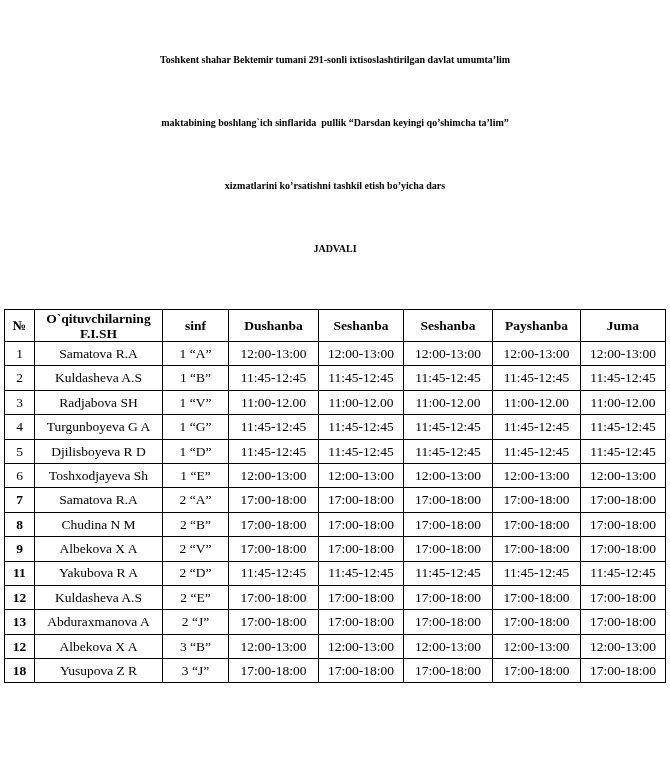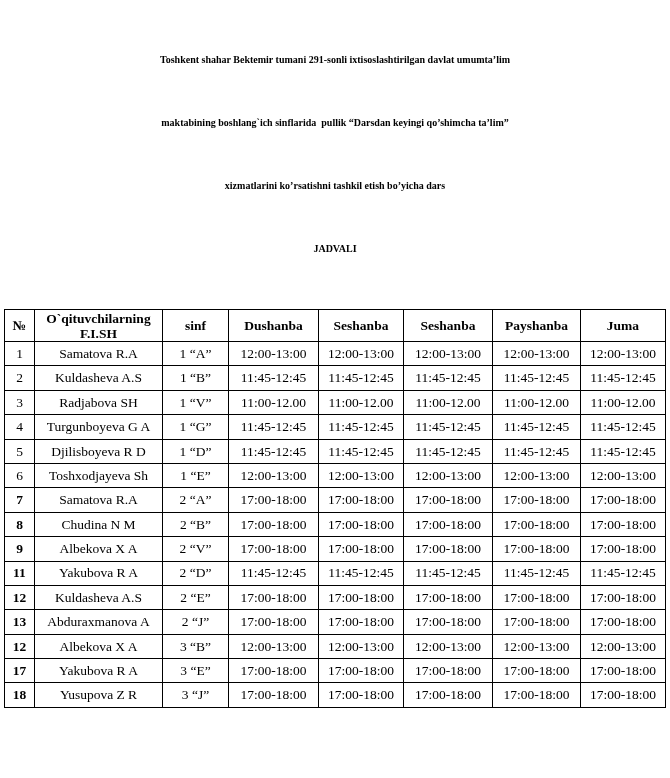--- a/index.html
+++ b/index.html
@@ -216,30 +216,20 @@
           <td class="bold">12</td>
           <td>Albekova X A</td>
           <td>3 “B”</td>
           <td>12:00-13:00</td>
           <td>12:00-13:00</td>
           <td>12:00-13:00</td>
           <td>12:00-13:00</td>
           <td>12:00-13:00</td>
         </tr>
         <tr>
-          <td class="bold">17</td>
-          <td>Yakubova R A</td>
-          <td>3 “E”</td>
-          <td>17:00-18:00</td>
-          <td>17:00-18:00</td>
-          <td>17:00-18:00</td>
-          <td>17:00-18:00</td>
-          <td>17:00-18:00</td>
-        </tr>
-        <tr>
           <td class="bold">18</td>
           <td>Yusupova Z R</td>
           <td>3 “J”</td>
           <td>17:00-18:00</td>
           <td>17:00-18:00</td>
           <td>17:00-18:00</td>
           <td>17:00-18:00</td>
           <td>17:00-18:00</td>
         </tr>
       </tbody>

